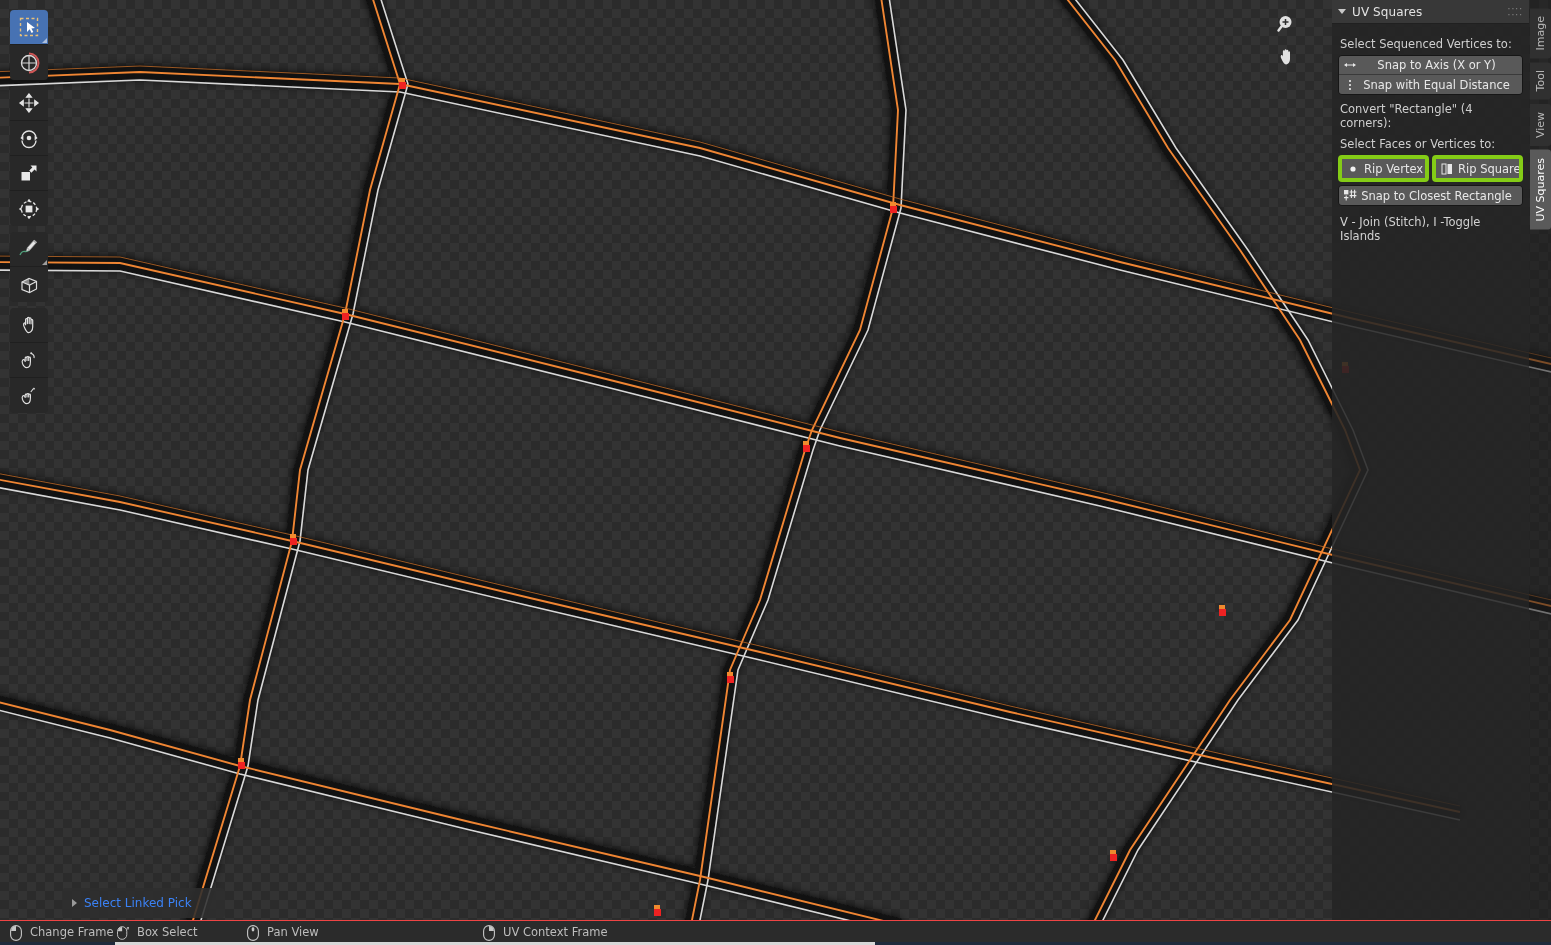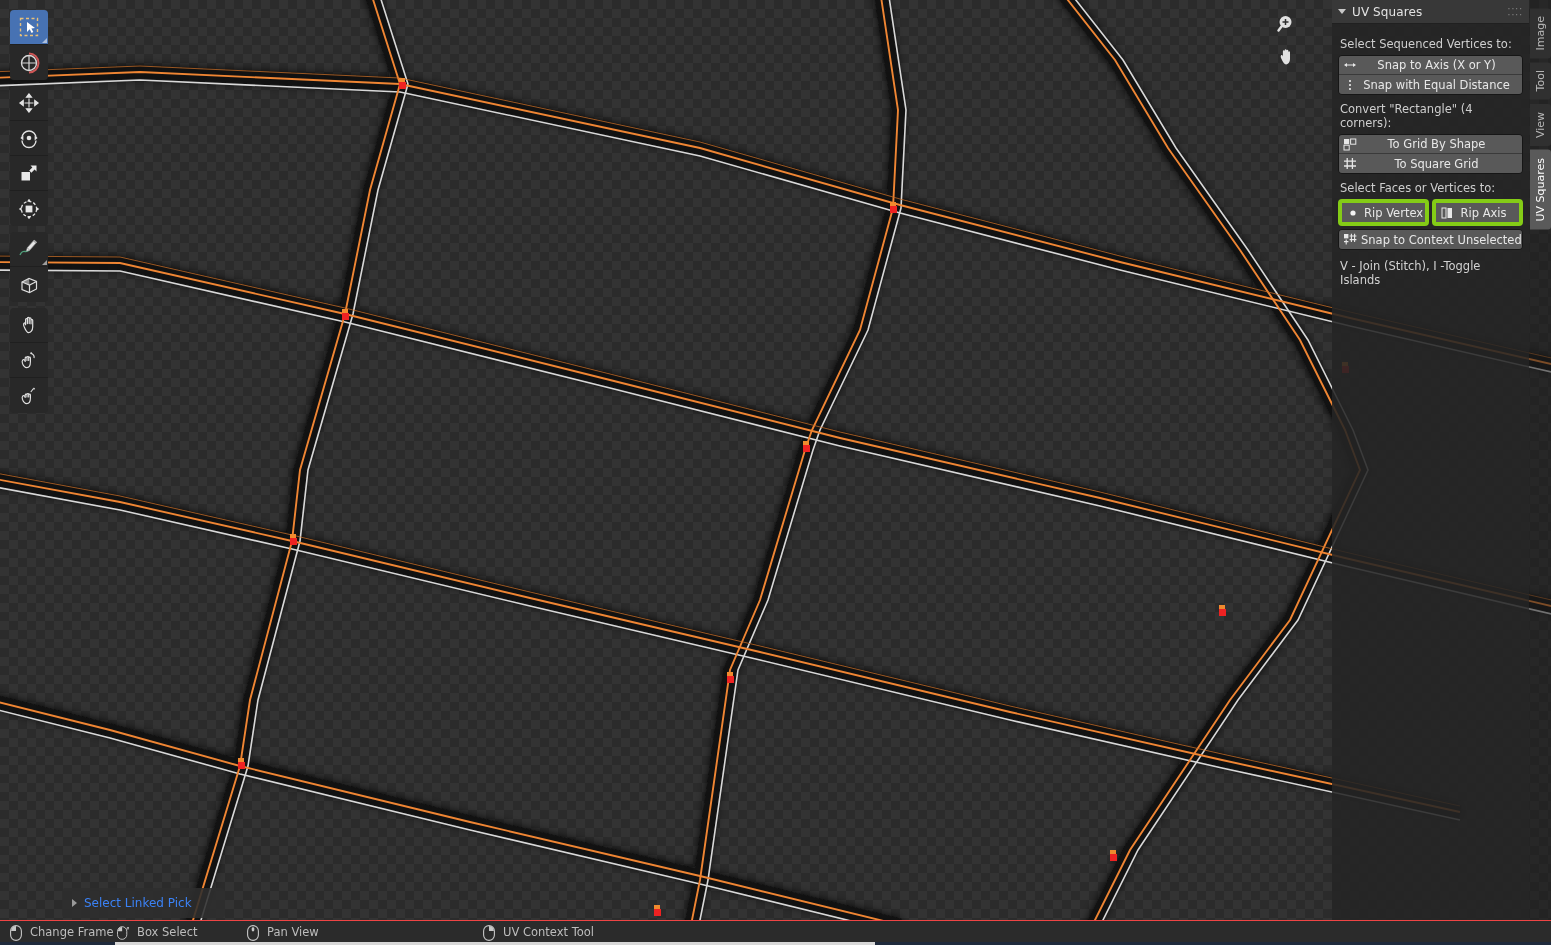--- a/index.html
+++ b/index.html
@@ -382,43 +382,20 @@
               <circle cx="7" cy="2" r="1.1" fill="#e8e8e8"></circle>
               <circle cx="7" cy="6" r="1.1" fill="#e8e8e8"></circle>
               <circle cx="7" cy="10" r="1.1" fill="#e8e8e8"></circle>
             </svg>
           </span>
           <span class="lbl">Snap with Equal Distance</span>
         </div>
       </div>
 
       <div class="sec-label">Convert "Rectangle" (4 corners):</div>
-      <div class="btn-stack">
-        <div class="pbtn">
-          <span class="ico">
-            <svg width="14" height="13" viewBox="0 0 14 13">
-              <rect x="1" y="1" width="5.2" height="5.2" fill="#e8e8e8"></rect>
-              <rect x="7.6" y="1" width="5.2" height="5.2" fill="none" stroke="#e8e8e8" stroke-width="1"></rect>
-              <rect x="1" y="7.2" width="5.2" height="4.8" fill="none" stroke="#e8e8e8" stroke-width="1"></rect>
-            </svg>
-          </span>
-          <span class="lbl">To Grid By Shape</span>
-        </div>
-        <div class="pbtn">
-          <span class="ico">
-            <svg width="14" height="13" viewBox="0 0 14 13">
-              <line x1="4.2" y1="1" x2="4.2" y2="12" stroke="#e8e8e8" stroke-width="1.3"></line>
-              <line x1="9.4" y1="1" x2="9.4" y2="12" stroke="#e8e8e8" stroke-width="1.3"></line>
-              <line x1="1" y1="4.2" x2="13" y2="4.2" stroke="#e8e8e8" stroke-width="1.3"></line>
-              <line x1="1" y1="9" x2="13" y2="9" stroke="#e8e8e8" stroke-width="1.3"></line>
-            </svg>
-          </span>
-          <span class="lbl">To Square Grid</span>
-        </div>
-      </div>
 
       <div class="sec-label">Select Faces or Vertices to:</div>
       <div class="btn-row">
         <div class="half">
           <div class="pbtn">
             <span class="ico">
               <svg width="12" height="12" viewBox="0 0 12 12">
                   <circle cx="6" cy="6" r="2.6" fill="#f2f2f2"></circle>
                 </svg>
             </span>
@@ -426,38 +403,38 @@
           </div>
         </div>
         <div class="half">
           <div class="pbtn">
             <span class="ico">
               <svg width="14" height="12" viewBox="0 0 14 12">
                 <rect x="2" y="1" width="4" height="10" fill="none" stroke="#e8e8e8" stroke-width="1"></rect>
                 <rect x="7.5" y="1" width="4.5" height="10" fill="#e8e8e8"></rect>
               </svg>
             </span>
-            <span class="lbl">Rip Axis</span>
+            <span class="lbl">Rip Square</span>
           </div>
         </div>
       </div>
       <div class="btn-stack" style="margin-top:3px;">
         <div class="pbtn">
           <span class="ico">
             <svg width="14" height="13" viewBox="0 0 14 13">
               <rect x="1" y="1" width="4.4" height="4.4" fill="#e8e8e8"></rect>
               <line x1="8.4" y1="0.8" x2="8.4" y2="9" stroke="#e8e8e8" stroke-width="1.1"></line>
               <line x1="11.6" y1="0.8" x2="11.6" y2="9" stroke="#e8e8e8" stroke-width="1.1"></line>
               <line x1="6.6" y1="3" x2="13.4" y2="3" stroke="#e8e8e8" stroke-width="1.1"></line>
               <line x1="6.6" y1="6.6" x2="13.4" y2="6.6" stroke="#e8e8e8" stroke-width="1.1"></line>
               <line x1="1" y1="8.6" x2="5.4" y2="8.6" stroke="#e8e8e8" stroke-width="1.1"></line>
               <line x1="3.2" y1="6.4" x2="3.2" y2="11.5" stroke="#e8e8e8" stroke-width="1.1"></line>
             </svg>
           </span>
-          <span class="lbl">Snap to Context Unselected</span>
+          <span class="lbl">Snap to Closest Rectangle</span>
         </div>
       </div>
 
       <div class="hint">V - Join (Stitch), I -Toggle Islands</div>
     </div>
   </div>
 
   <div id="tabstrip">
     <div class="vtab">Image</div>
     <div class="vtab">Tool</div>
@@ -496,20 +473,20 @@
         <rect x="4.7" y="2.2" width="2.6" height="4.2" rx="1.3" fill="#c6c6c6"></rect>
       </svg>
       <span class="slbl">Pan View</span>
     </div>
 
     <div class="status-item" style="position:absolute; left:483px;">
       <svg class="mouse-ico" viewBox="0 0 12 16">
         <rect x="0.6" y="0.6" width="10.8" height="14.8" rx="5.4" fill="none" stroke="#c6c6c6" stroke-width="1.1"></rect>
         <path d="M10.8 6 L10.8 5.2 A4.8 4.8 0 0 0 6 0.9 L6 6 Z" fill="#c6c6c6"></path>
       </svg>
-      <span class="slbl">UV Context Tool</span>
+      <span class="slbl">UV Context Frame</span>
     </div>
   </div>
 
   <div id="bottomstrip"></div>
   <div id="bottomhandle"></div>
 
 </div>
 
 </body></html>

